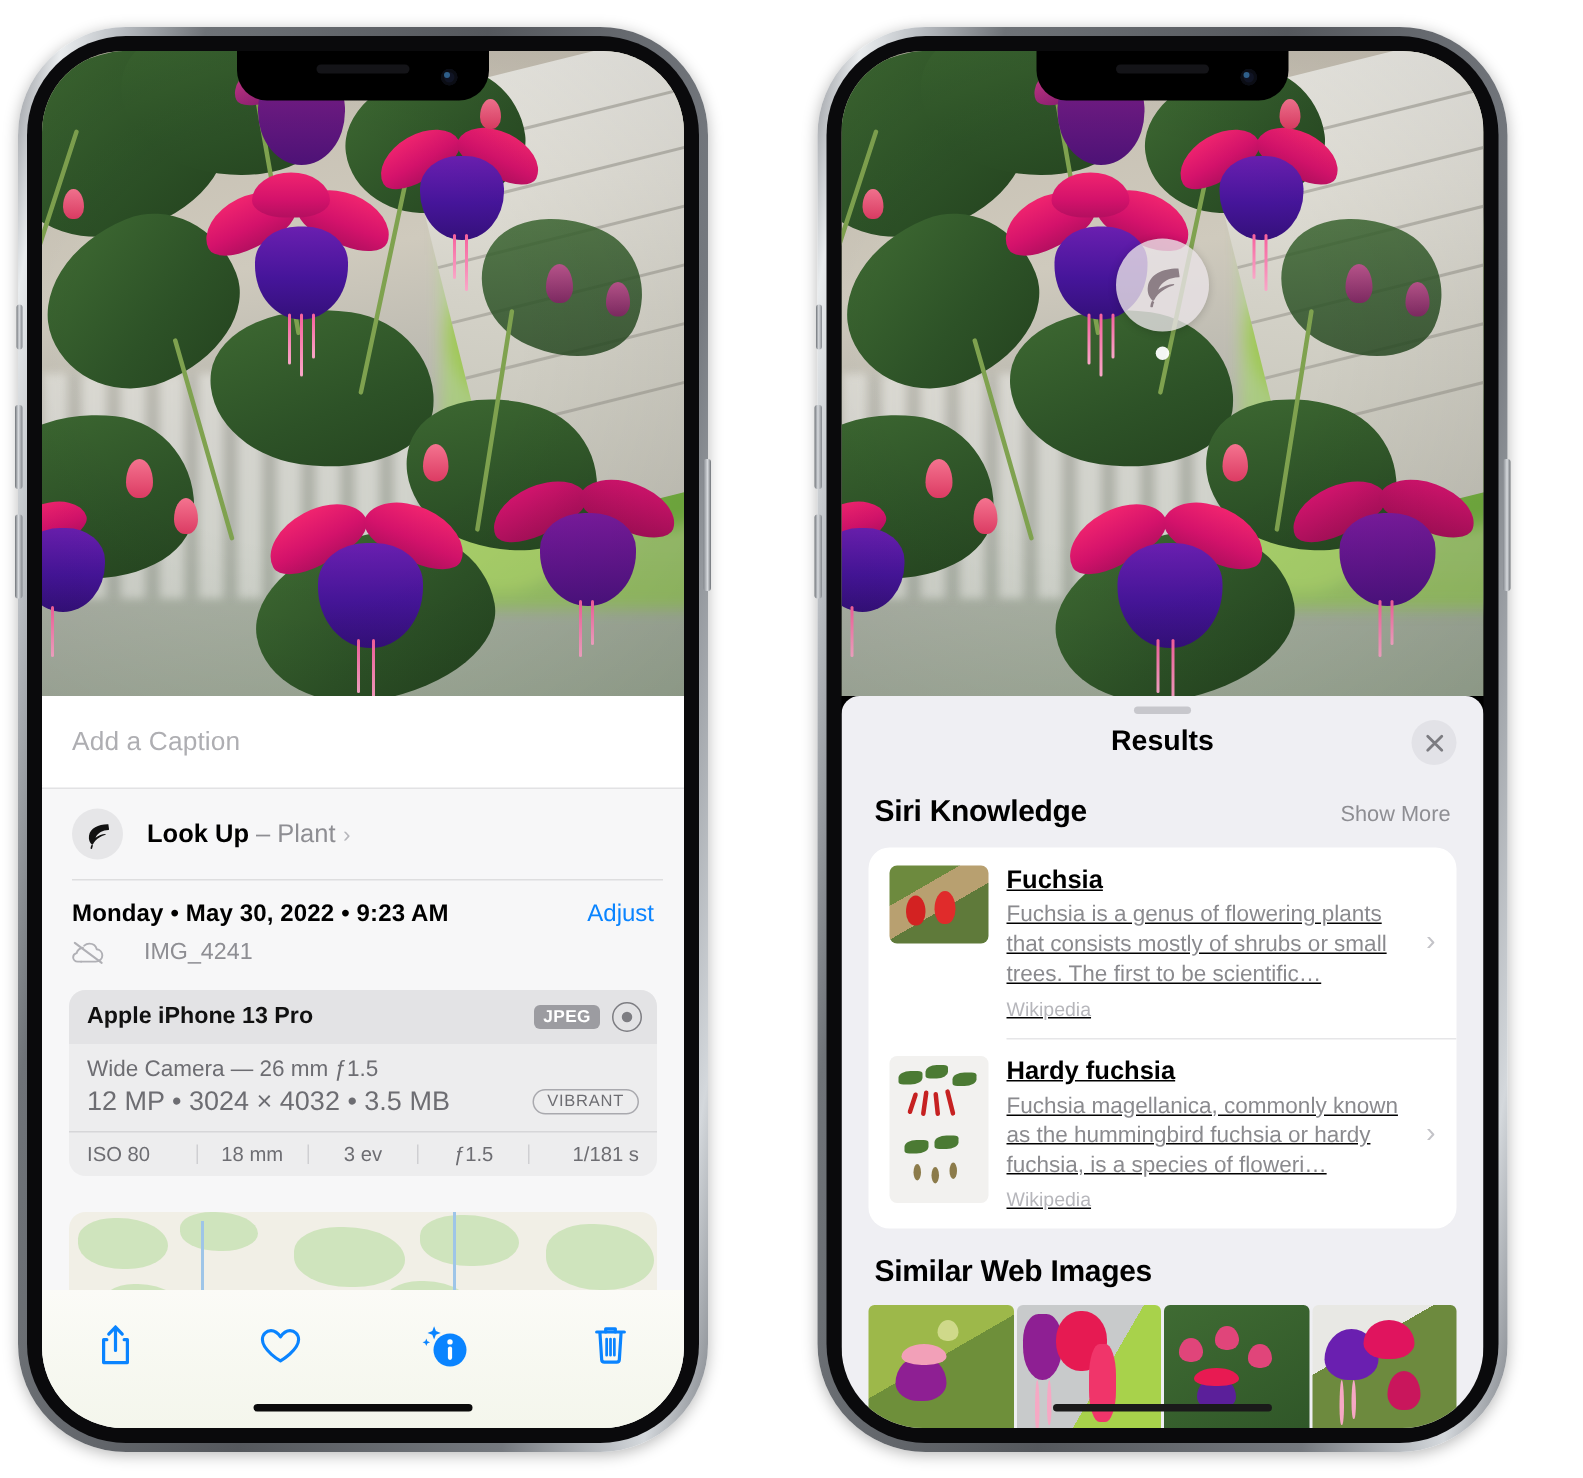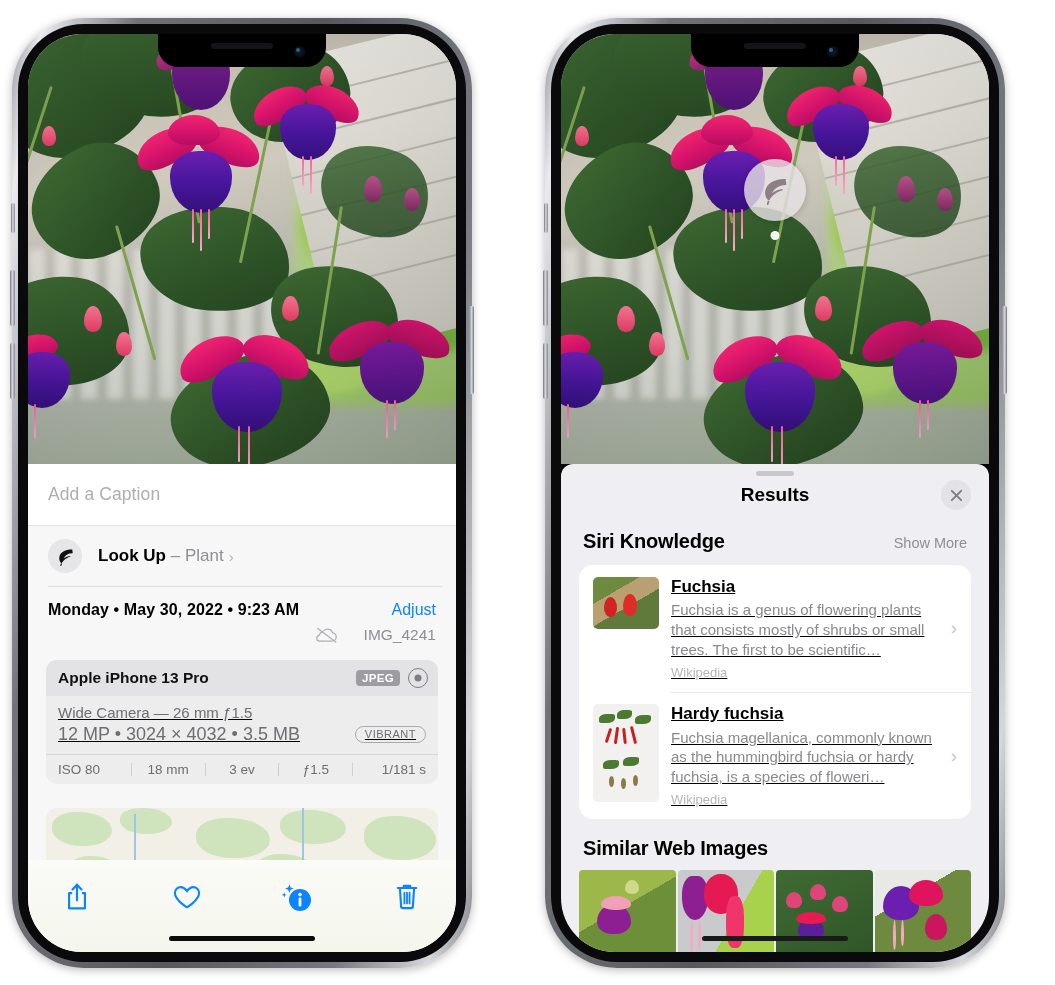--- a/index.html
+++ b/index.html
@@ -83,33 +83,33 @@
   .spark.s1{left:-12px;top:-9px;font-size:16px;}
   .lookup-txt{font-size:17px;color:#000;font-weight:700;}
   .lookup-txt .sub{font-weight:400;color:#8e8e93;}
   .chev{color:#b6b6bb;font-size:15px;margin-left:5px;}
   .hr{height:.5px;background:#dededf;margin-left:20px;margin-right:14px;}
 
   .meta{padding:14px 20px 6px 20px;}
   .meta-line1{display:flex;align-items:baseline;justify-content:space-between;}
   .meta-date{font-size:16px;font-weight:700;color:#000;letter-spacing:.1px;}
   .adjust{font-size:16px;color:#0a84ff;font-weight:400;}
-  .meta-line2{display:flex;align-items:center;gap:26px;margin-top:7px;justify-content:flex-end;}
+  .meta-line2{display:flex;align-items:center;gap:26px;margin-top:7px;}
   .fname{font-size:15.5px;color:#8e8e93;}
 
   .exif{margin:10px 18px 0 18px;background:#ededee;border-radius:11px;overflow:hidden;}
   .exif-h{display:flex;align-items:center;justify-content:space-between;padding:8px 10px 8px 12px;
       background:#e3e3e5;}
   .exif-h .dev{font-size:15.5px;font-weight:700;color:#111;}
   .exif-h .rt{display:flex;align-items:center;gap:8px;}
   .jpegtag{background:#9c9ca1;color:#fff;font-size:11.5px;font-weight:700;padding:2px 6px;border-radius:4px;letter-spacing:.3px;}
   .raw-ico{width:18px;height:18px;border-radius:50%;border:1.6px solid #7d7d82;position:relative;}
   .raw-ico::after{content:"";position:absolute;left:50%;top:50%;transform:translate(-50%,-50%);
       width:7px;height:7px;border-radius:50%;background:#7d7d82;}
-  .exif-b{padding:8px 12px 9px 12px;text-decoration:underline;}
+  .exif-b{padding:8px 12px 9px 12px;}
   .exif-b .l1{font-size:15px;color:#6d6d72;}
   .exif-b .l2row{display:flex;align-items:center;justify-content:space-between;margin-top:3px;}
   .exif-b .l2{font-size:18px;color:#6d6d72;}
   .vibrant{border:1px solid #a9a9ae;border-radius:11px;padding:1.5px 9px;font-size:11px;color:#6d6d72;letter-spacing:.5px;}
   .exif-f{display:flex;align-items:center;border-top:.5px solid #d6d6d8;padding:7px 12px;gap:0;}
   .exif-f .cell{font-size:13.5px;color:#6d6d72;flex:1;text-align:center;}
   .exif-f .cell:first-child{text-align:left;}
   .exif-f .cell:last-child{text-align:right;}
   .exif-f .sep{width:1px;height:13px;background:#cfcfd2;}
 

